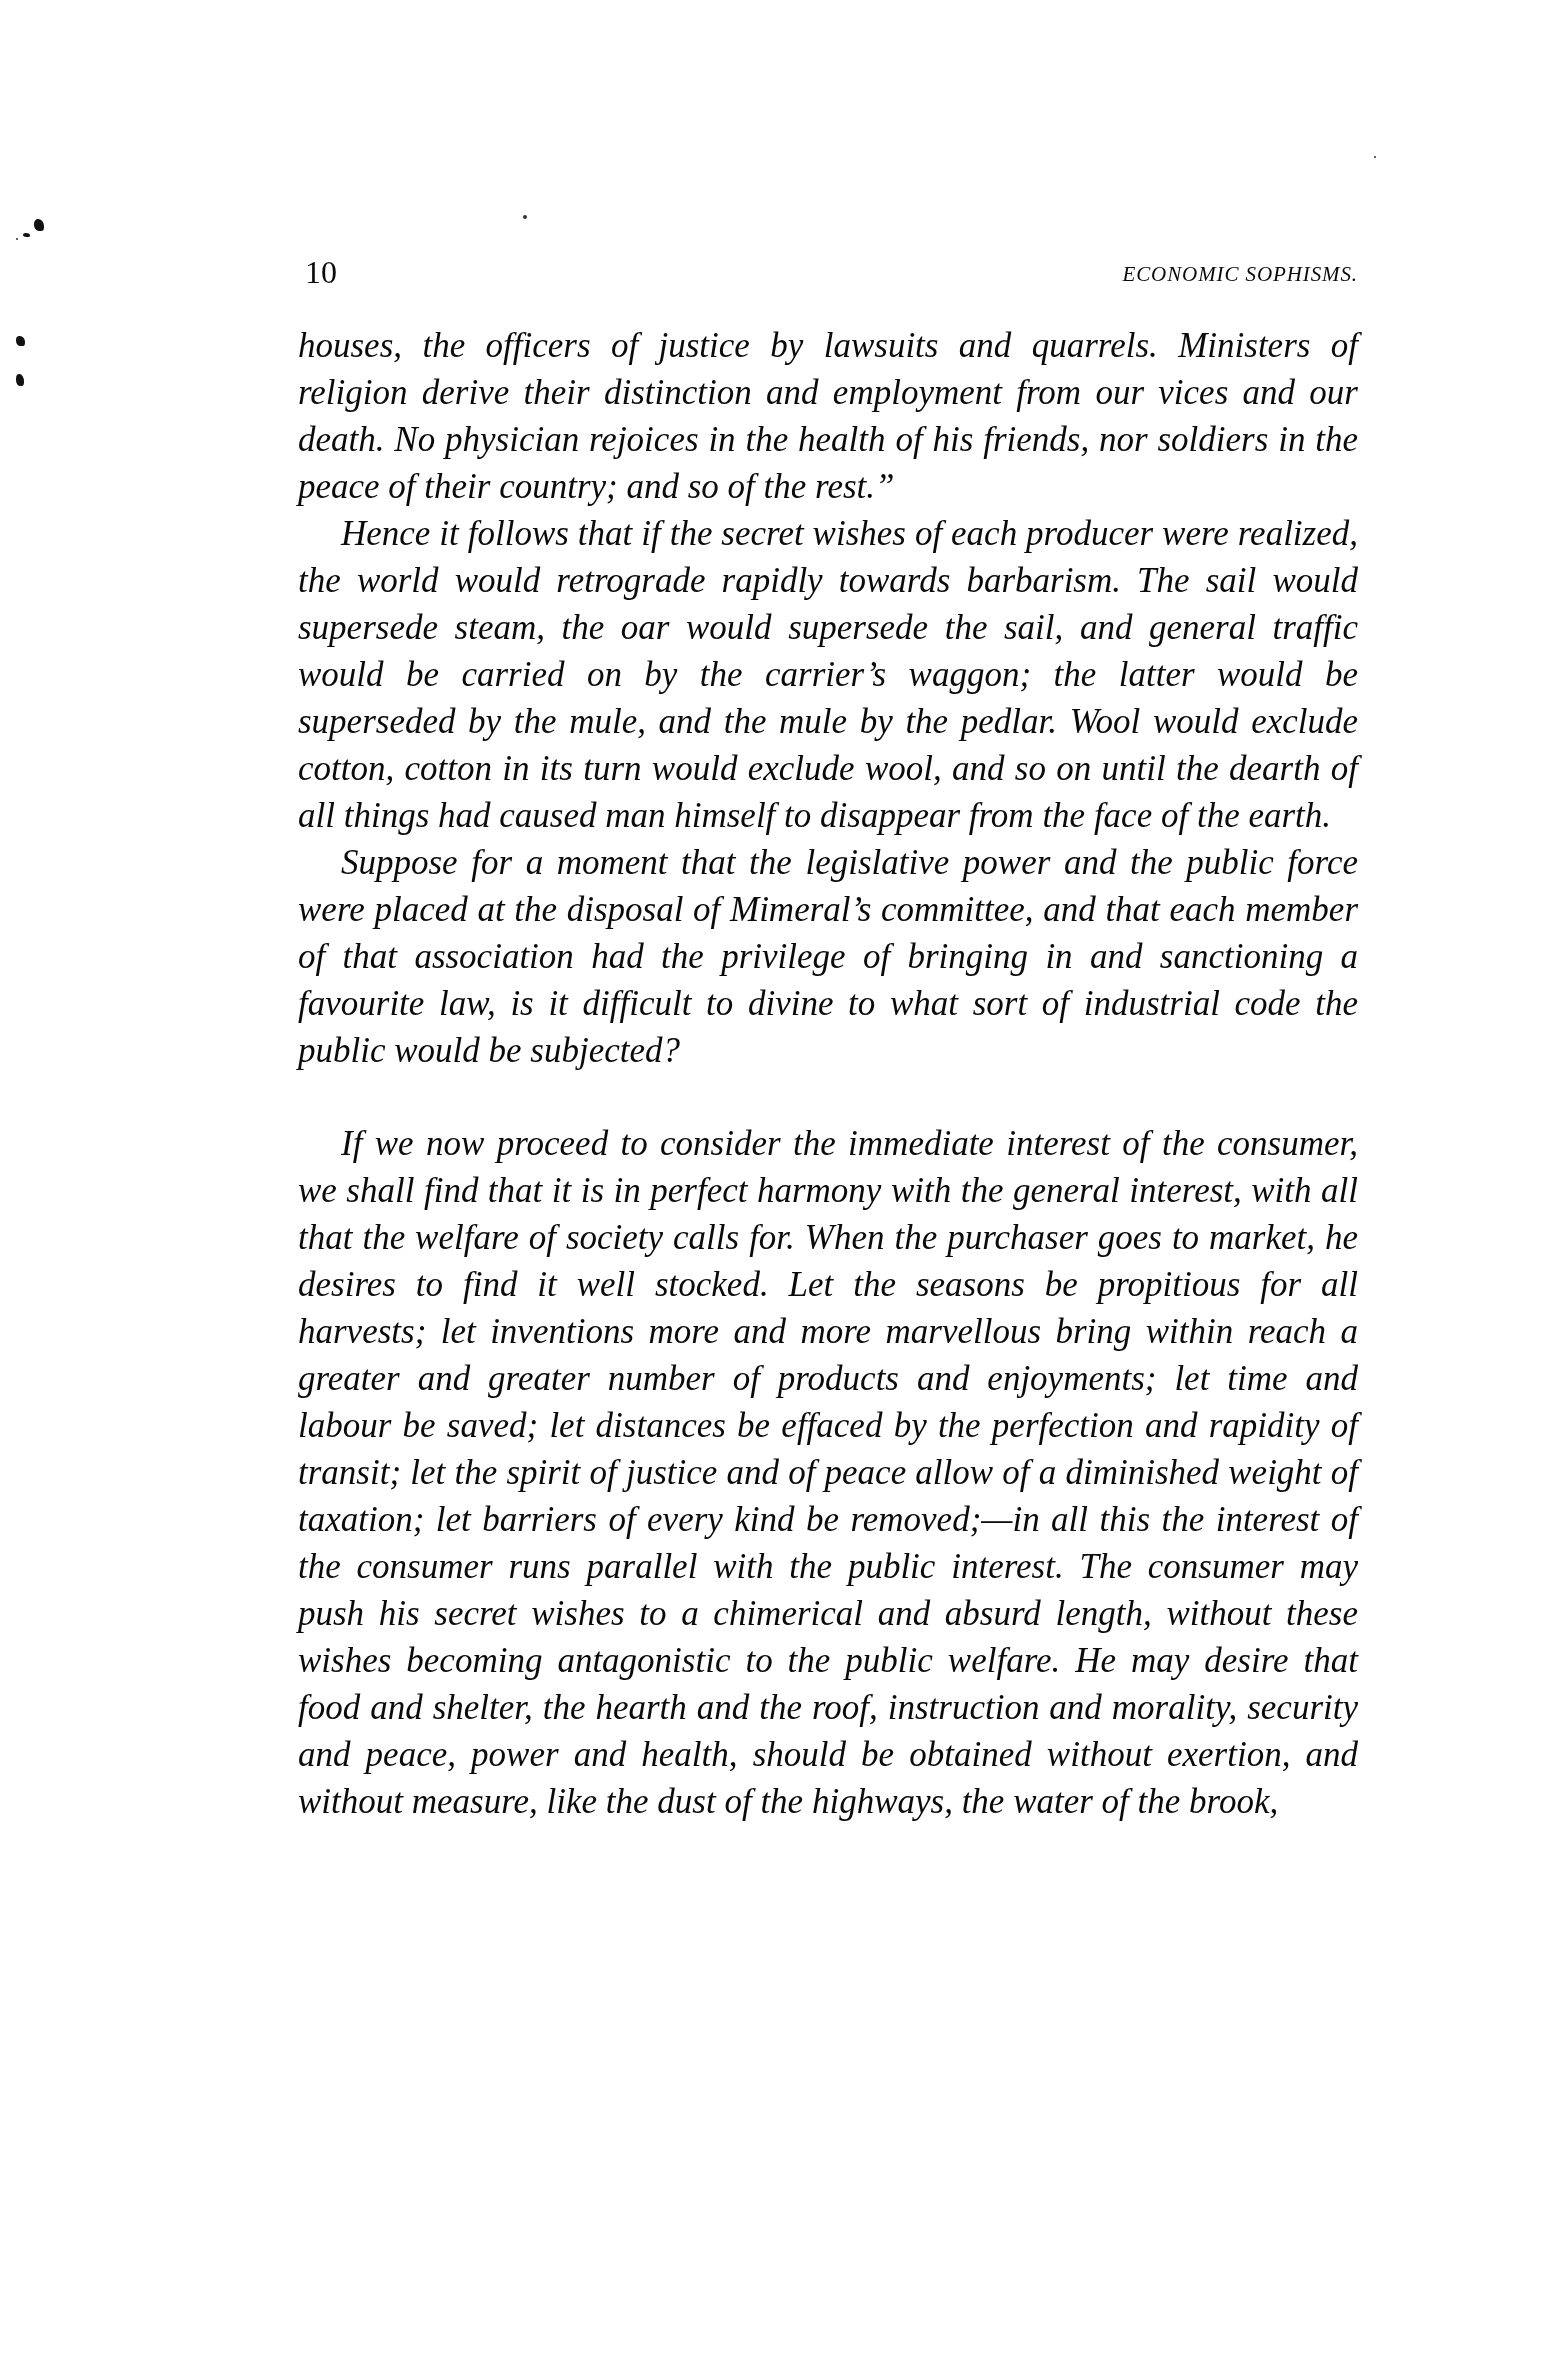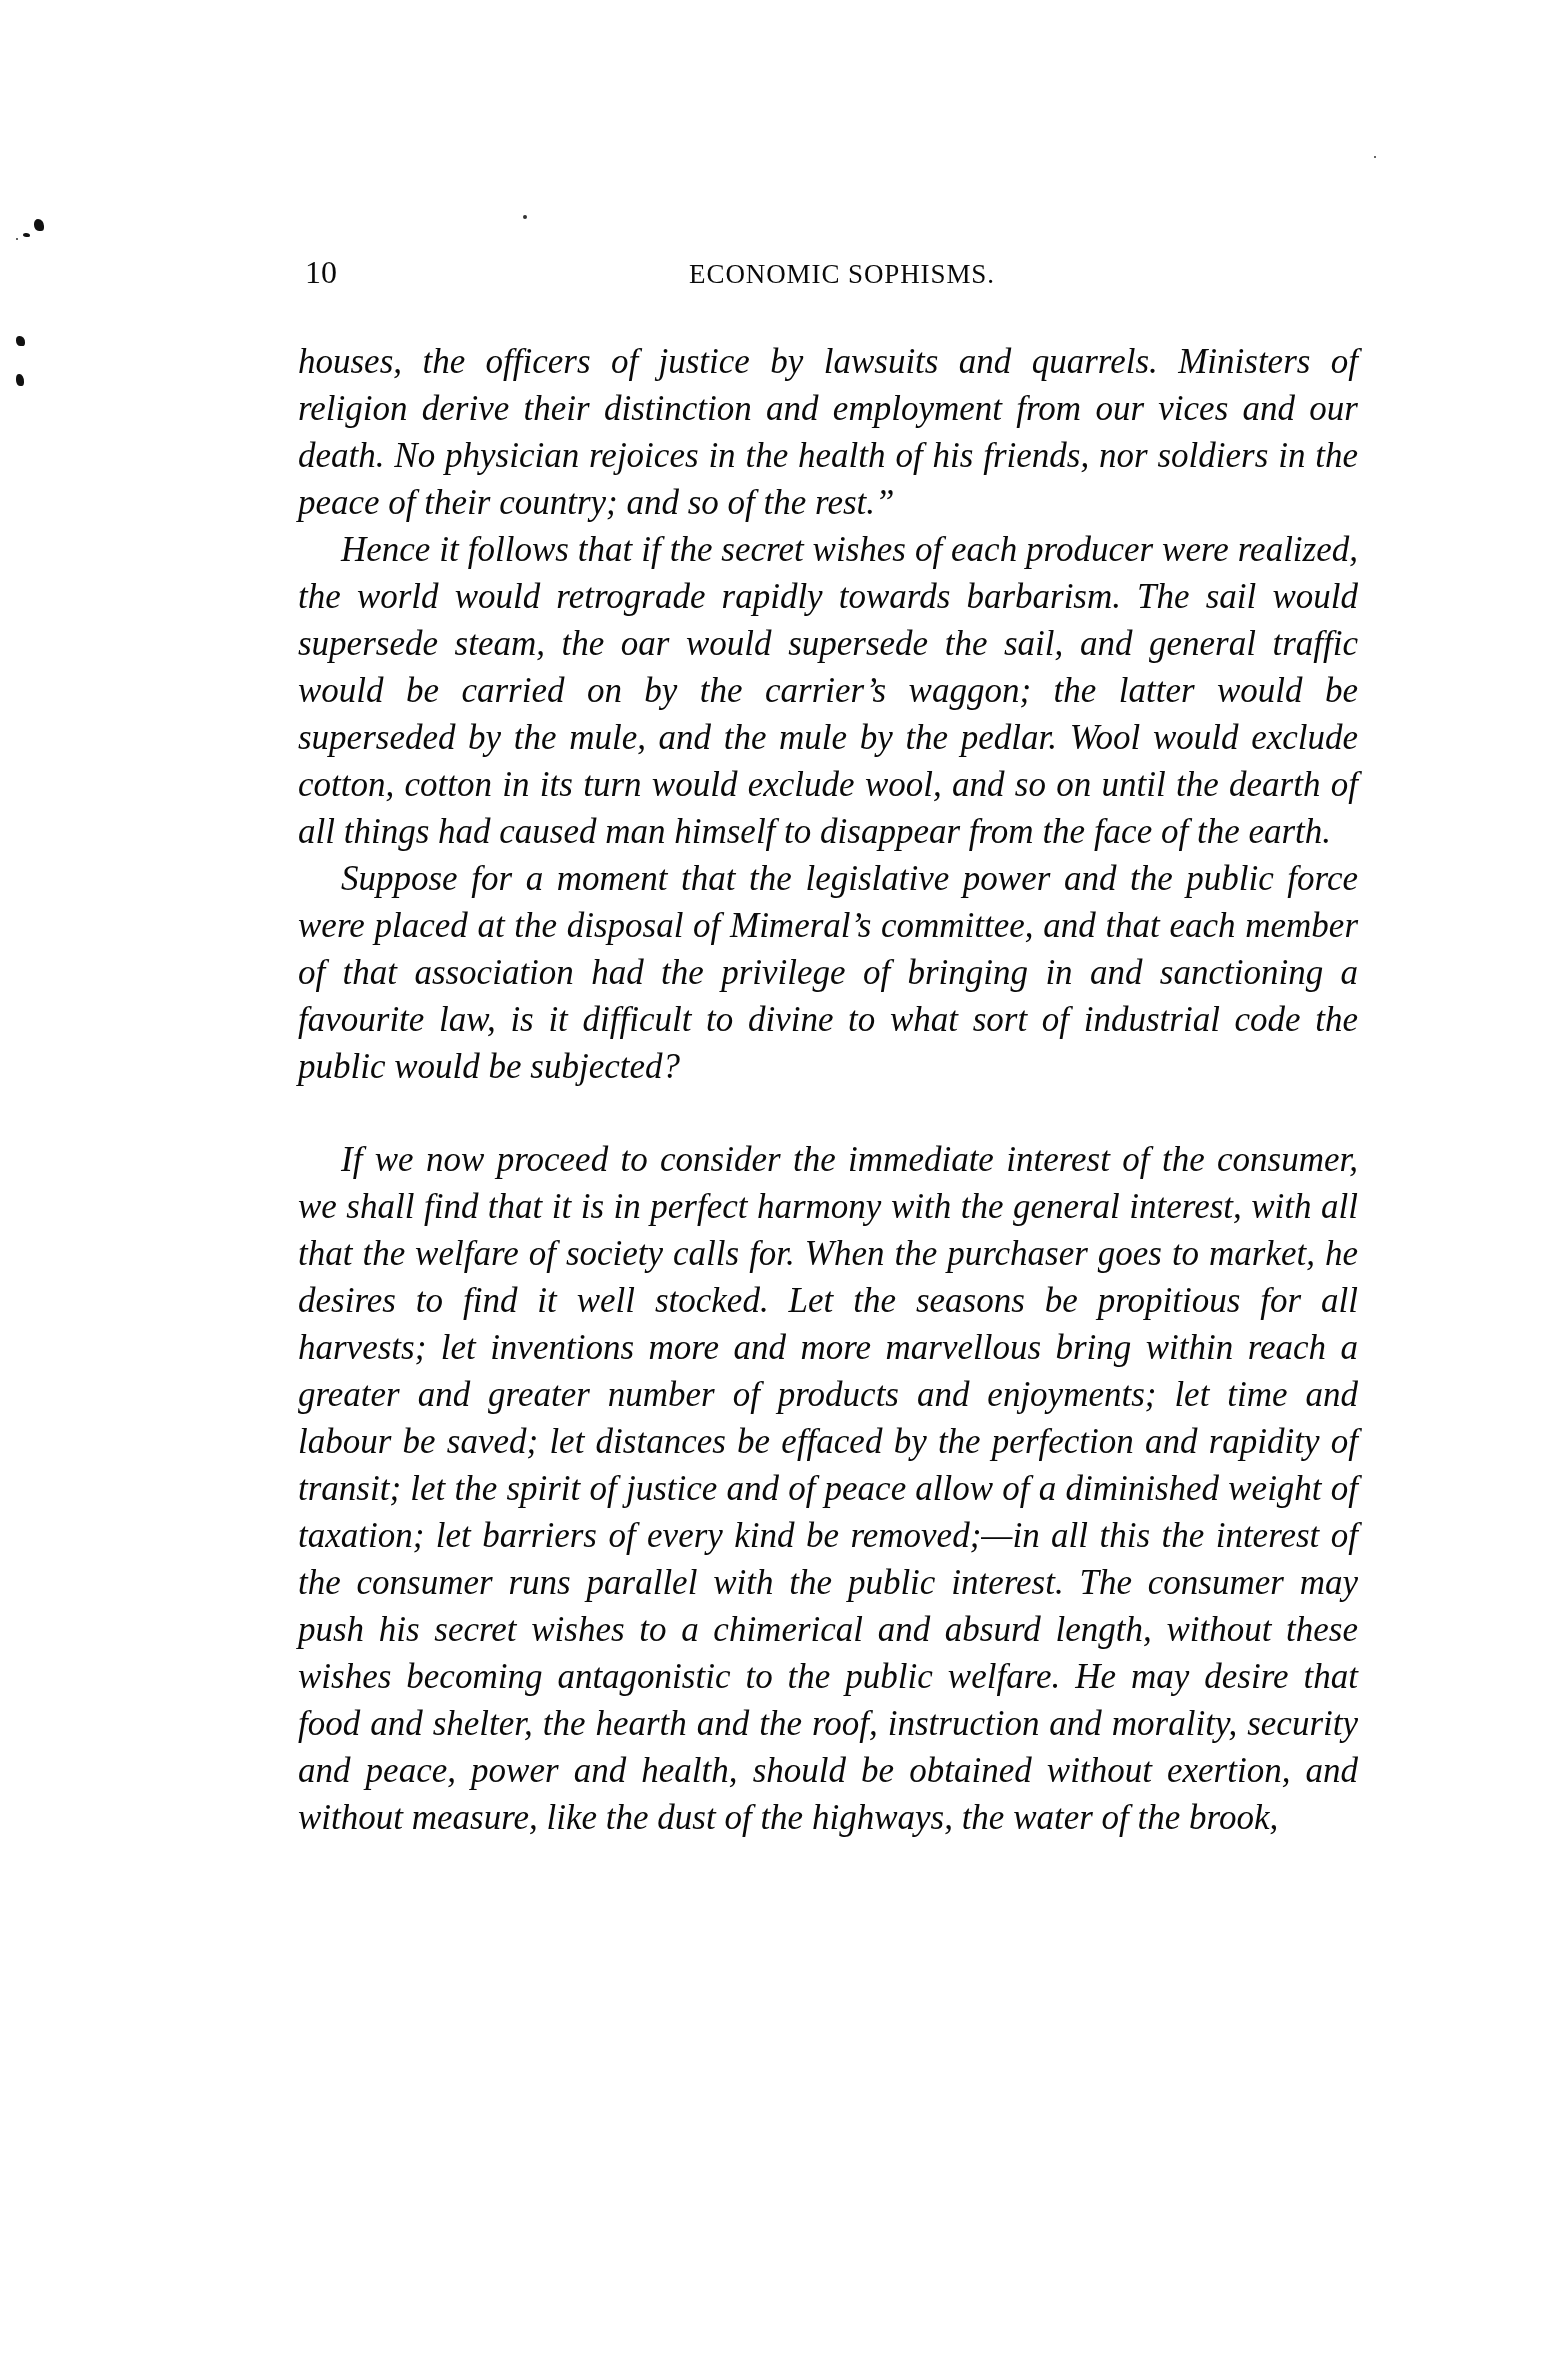--- a/index.html
+++ b/index.html
@@ -17,41 +17,42 @@
   }
   .page {
     position: absolute;
     left: 298px;
     top: 246px;
     width: 1060px;
   }
   .running-head {
     position: relative;
     height: 52px;
-    margin-bottom: 40px;
+    margin-bottom: 24px;
   }
   .page-number {
     position: absolute;
     left: 7px;
     top: 0;
     font-size: 32px;
     line-height: 52px;
   }
   .header-title {
     position: absolute;
     left: 0;
     right: 0;
     top: 0;
-    text-align: center;
-    font-size: 27px;
+    text-align: right;
+    font-size: 21px;
     line-height: 57px;
     letter-spacing: 0.9px;
     font-variant: small-caps;
     text-transform: uppercase;
     padding-left: 28px;
+    font-style: italic;
   }
   .body-text p {
     margin: 0;
     font-size: 35px;
     line-height: 47px;
     text-align: justify;
     text-align-last: left;
     hyphens: none;
     font-style: italic;
   }

